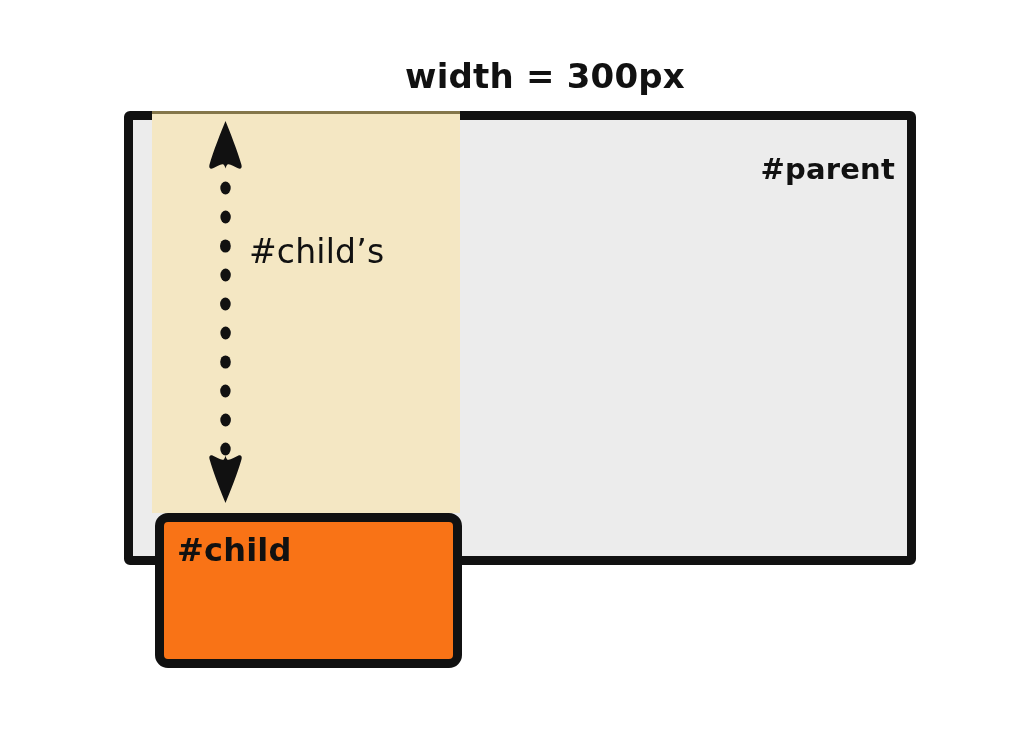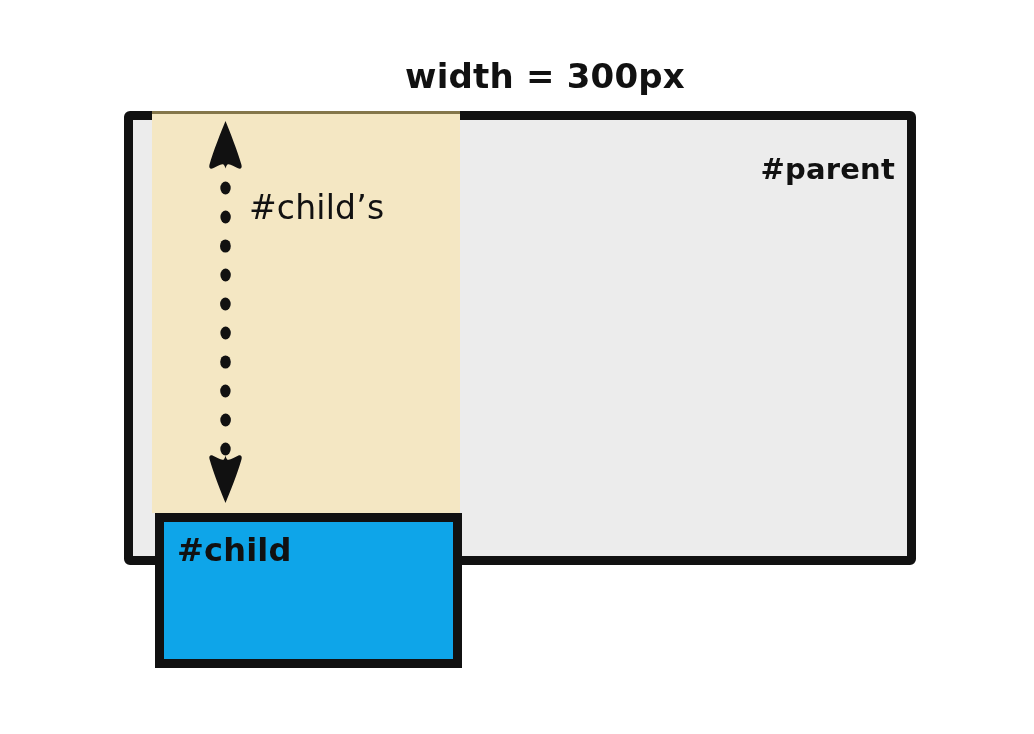--- a/index.html
+++ b/index.html
@@ -108,33 +108,34 @@
     top: 186px;
     font-size: 33px;
     font-weight: 500;
     color: #111111;
     line-height: 44px;
     letter-spacing: 0.2px;
     white-space: nowrap;
   }
   .margin-note .note-line {
     display: block;
+    margin-top: 44px;
   }
 
   
   .child-box {
     position: absolute;
     left: 155px;
     top: 513px;
     width: 307px;
     height: 155px;
     box-sizing: border-box;
-    background: #0ea5e9;
+    background: #f97316;
     border: 9px solid #111111;
-    border-radius: 0;
+    border-radius: 13px;
   }
   .child-label {
     position: absolute;
     left: 13px;
     top: 9px;
     font-size: 32px;
     font-weight: 600;
     color: #111111;
     letter-spacing: 0.2px;
     white-space: nowrap;

